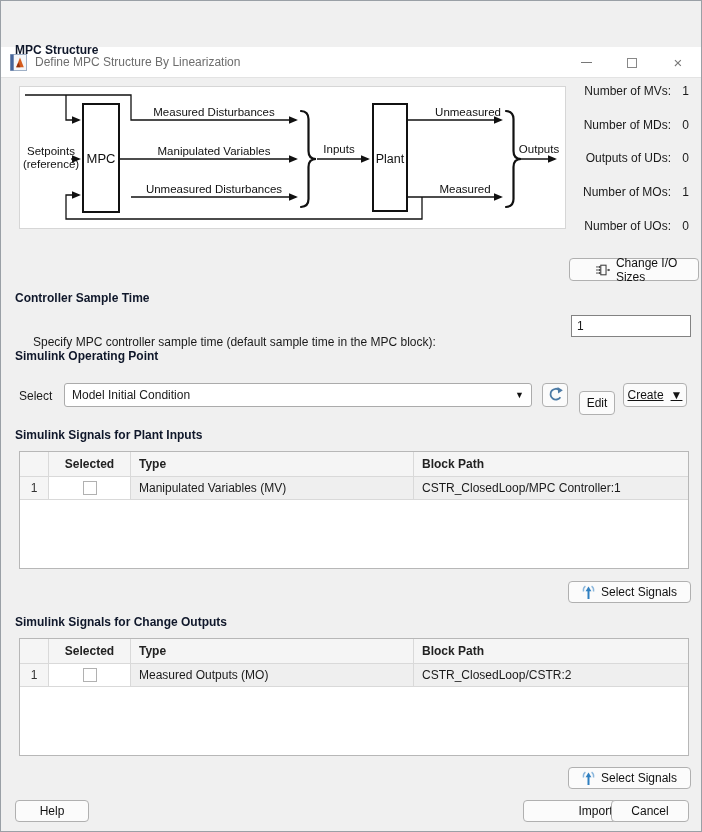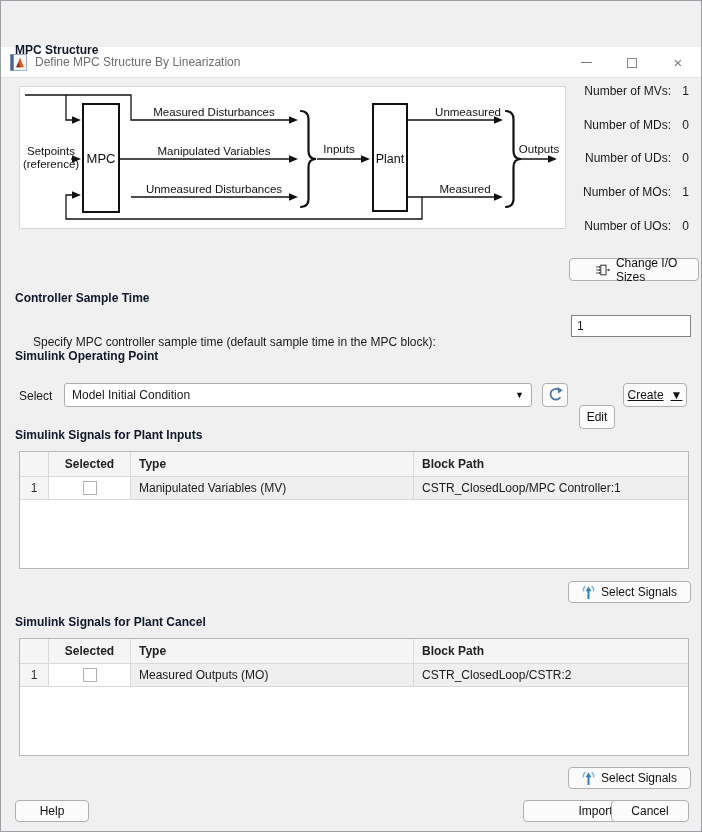--- a/index.html
+++ b/index.html
@@ -138,21 +138,21 @@
 
   <div class="io-row" style="top:83px;">
       <span class="lbl">Number of MVs:</span>
       <span class="val">1</span>
     </div>
   <div class="io-row" style="top:117px;">
       <span class="lbl">Number of MDs:</span>
       <span class="val">0</span>
     </div>
   <div class="io-row" style="top:150px;">
-      <span class="lbl">Number of UDs:</span>
+      <span class="lbl">Outputs of UDs:</span>
       <span class="val">0</span>
     </div>
   <div class="io-row" style="top:184px;">
       <span class="lbl">Number of MOs:</span>
       <span class="val">1</span>
     </div>
   <div class="io-row" style="top:218px;">
       <span class="lbl">Number of UOs:</span>
       <span class="val">0</span>
     </div>
@@ -185,21 +185,21 @@
   <div class="dropdown" style="left:63px; top:382px; width:468px; height:24px;padding-left:7px;">
     <span class="dd-value">Model Initial Condition</span>
     <span class="dd-arrow">▼</span>
   </div>
   <div class="btn" style="left:541px; top:382px; width:26px; height:24px;">
     <svg width="18" height="18" viewBox="0 0 18 18">
       <path d="M 13.6,4.2 A 5.4,5.4 0 1 0 14.4,11.2" stroke="#4b7aa5" stroke-width="1.8" fill="none"></path>
       <polygon points="11.5,1 16.8,4.3 12.2,7.4" fill="#4b7aa5"></polygon>
     </svg>
   </div>
-  <div class="btn" style="left:578px; top:404px; width:36px; height:24px;">
+  <div class="btn" style="left:578px; top:390px; width:36px; height:24px;">
     <span>Edit</span>
   </div>
   <div class="btn" style="left:622px; top:382px; width:64px; height:24px; gap:7px;text-decoration:underline;">
     <span>Create</span>
     <span class="dd-arrow">▼</span>
   </div>
 
   <div class="abs heading" style="left:14px; top:427px;">Simulink Signals for Plant Inputs</div>
   <div class="sig-table" style="top:450px;">
     <div class="t-row t-head">
@@ -220,21 +220,21 @@
   <div class="btn" style="left:567px; top:580px; width:123px; height:22px;">
     <svg width="13" height="15" viewBox="0 0 13 15">
       <line x1="6.5" y1="14" x2="6.5" y2="6" stroke="#2f7fc0" stroke-width="2"></line>
       <polygon points="6.5,1.5 3.6,6.2 9.4,6.2" fill="#2f7fc0"></polygon>
       <path d="M 1.5,6.5 Q 0.8,3 3.4,1.2" stroke="#8ab6dc" stroke-width="1.4" fill="none"></path>
       <path d="M 11.5,6.5 Q 12.2,3 9.6,1.2" stroke="#8ab6dc" stroke-width="1.4" fill="none"></path>
     </svg>
     <span>Select Signals</span>
   </div>
 
-  <div class="abs heading" style="left:14px; top:614px;">Simulink Signals for Plant Cancel</div>
+  <div class="abs heading" style="left:14px; top:614px;">Simulink Signals for Change Outputs</div>
   <div class="sig-table" style="top:637px;">
     <div class="t-row t-head">
       <div class="t-cell c-num"></div>
       <div class="t-cell c-sel">Selected</div>
       <div class="t-cell c-type">Type</div>
       <div class="t-cell c-path">Block Path</div>
     </div>
     <div class="t-row t-data">
       <div class="t-cell c-num">1</div>
       <div class="t-cell c-sel">

